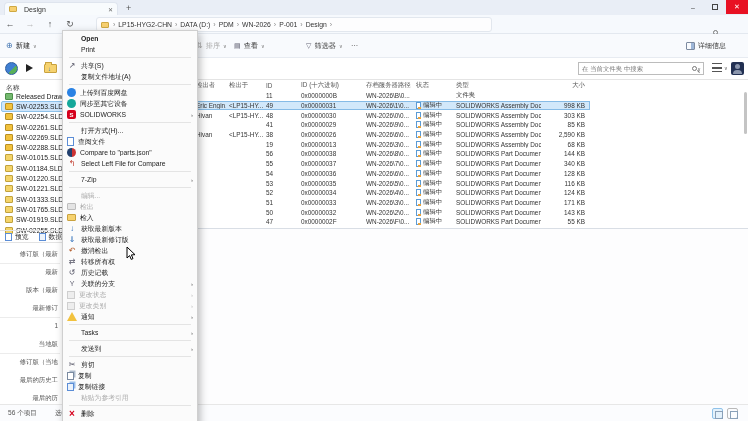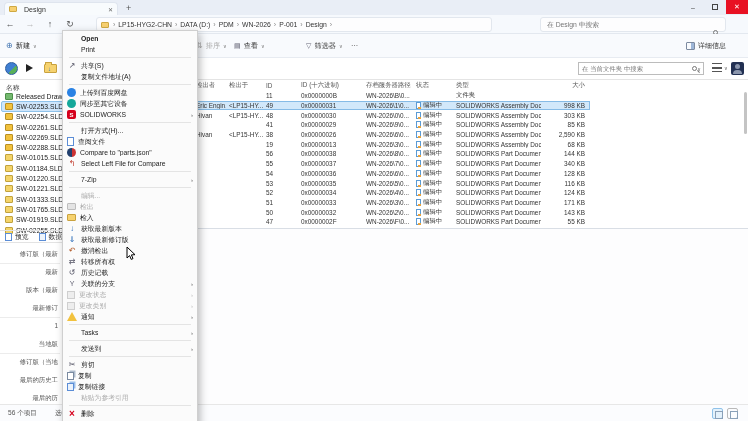--- a/index.html
+++ b/index.html
@@ -162,21 +162,20 @@
   <div class="navbar">
     <span class="navbtn">←</span>
     <span class="navbtn fwd">→</span>
     <span class="navbtn">↑</span>
     <span class="navbtn">↻</span>
     <div class="addrbar">
       <span class="addr-folder"></span>
       <span class="crumb-sep">›</span>
       <span id="breadcrumb"><span class="crumb">LP15-HYG2-CHN</span><span class="crumb-sep">›</span><span class="crumb">DATA (D:)</span><span class="crumb-sep">›</span><span class="crumb">PDM</span><span class="crumb-sep">›</span><span class="crumb">WN-2026</span><span class="crumb-sep">›</span><span class="crumb">P-001</span><span class="crumb-sep">›</span><span class="crumb">Design</span><span class="crumb-sep">›</span></span>
     </div>
-    <input class="addr-search" placeholder="在 Design 中搜索" style="">
     <span class="mag"><span class="mag-i"></span></span>
   </div>
 
   <div class="cmdbar">
     <div class="cmd cmd-new">
       <span class="plus-ic">⊕</span>
       <span>新建</span>
       <span class="chev">∨</span>
     </div>
     <div class="cmd cmd-sort">

